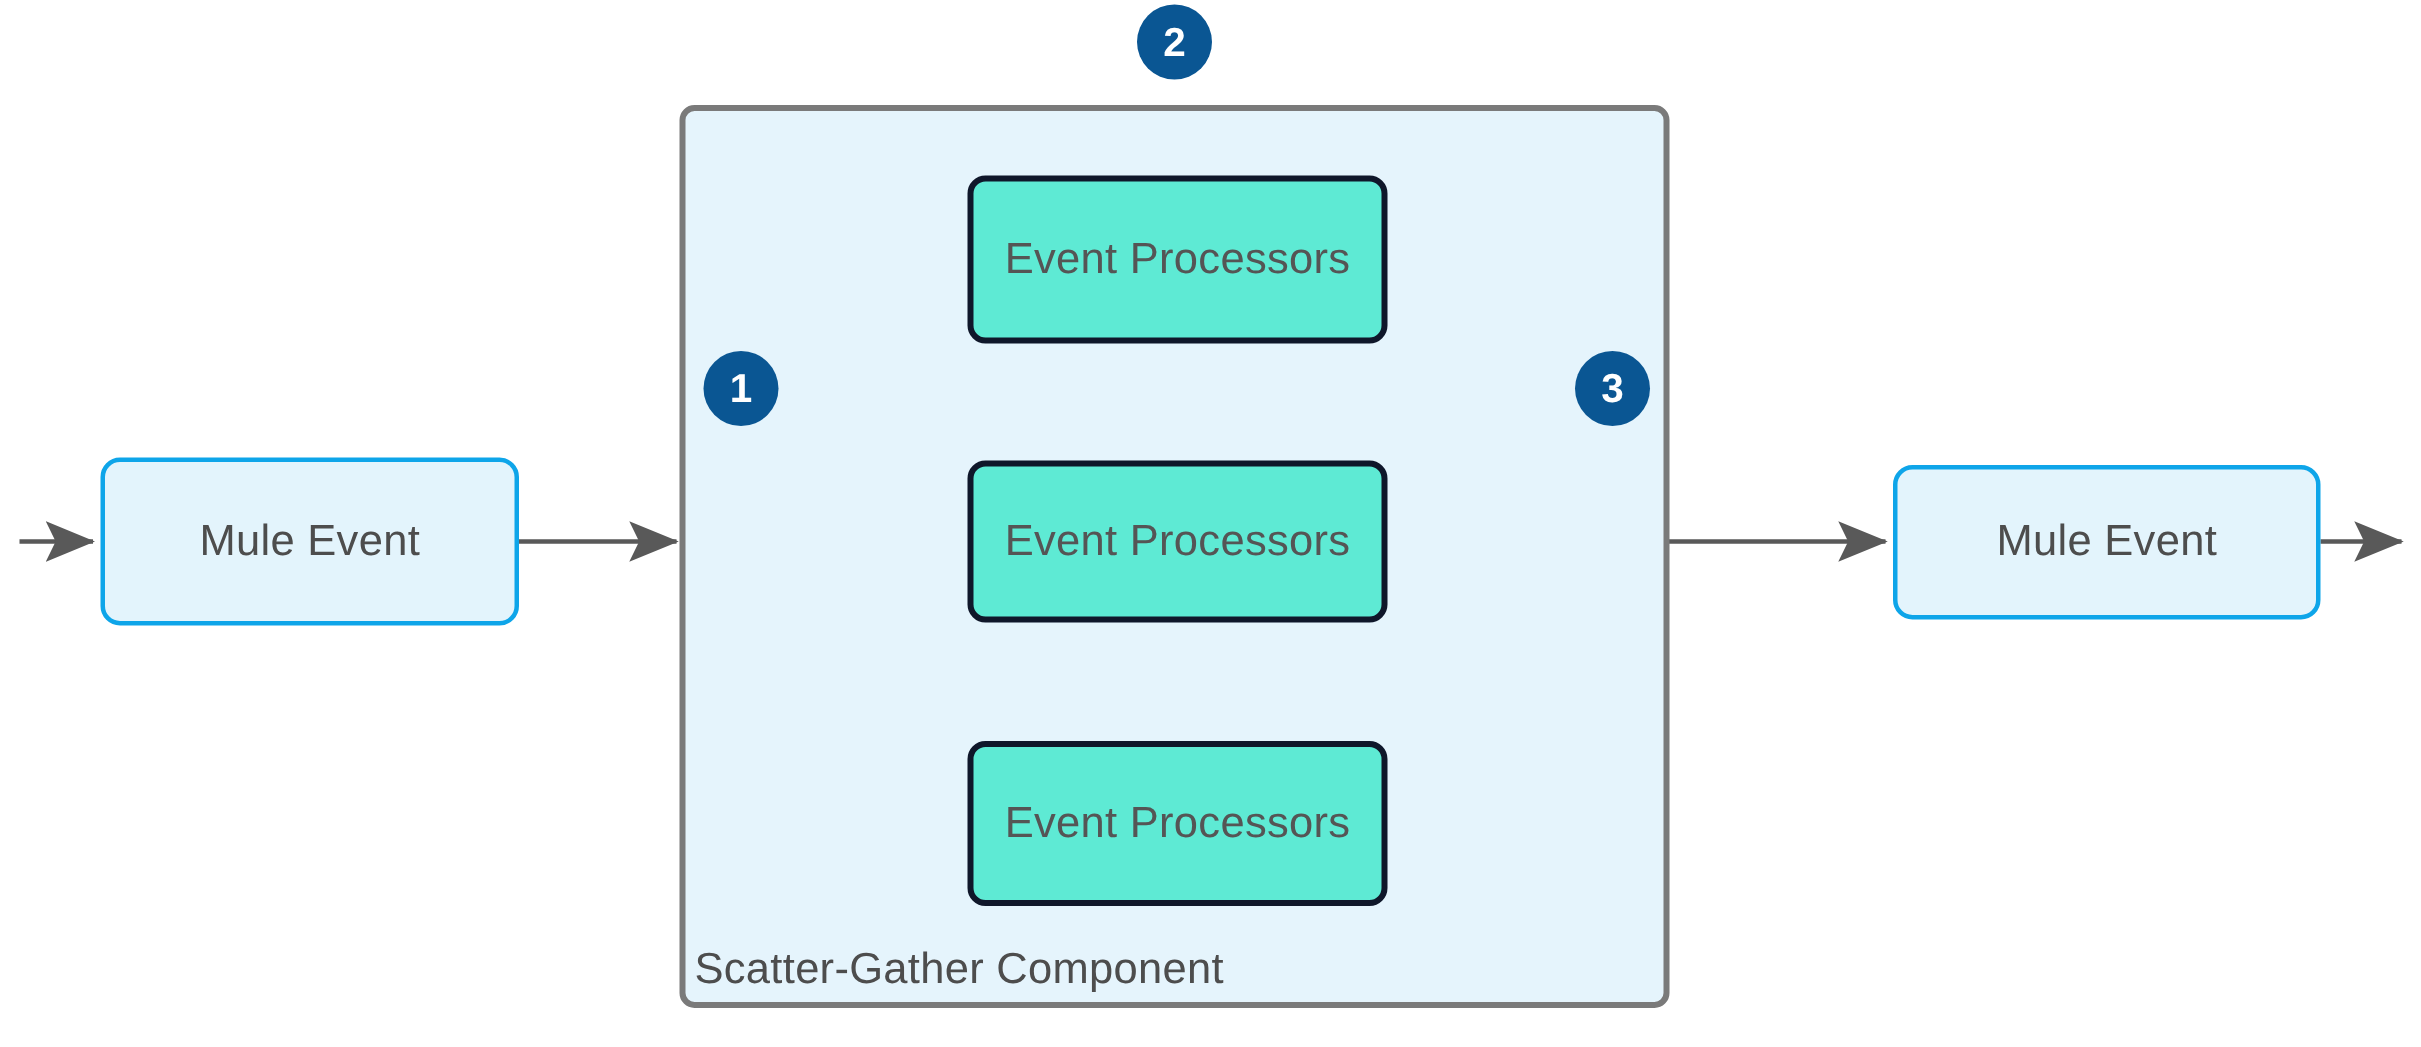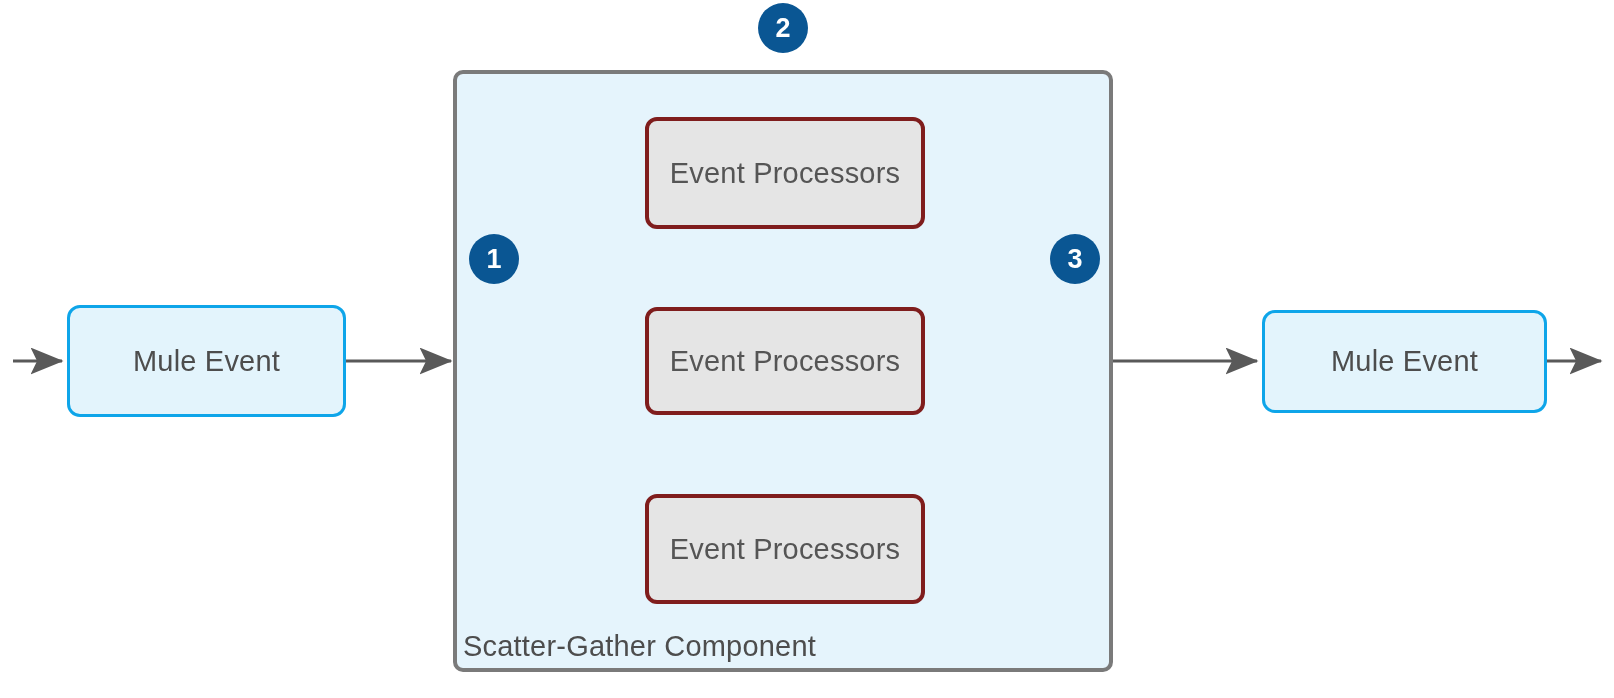--- a/index.html
+++ b/index.html
@@ -49,22 +49,22 @@
     border-radius: 10px;
   }
   .container-label {
     position: absolute;
     color: #4d4d4d;
     font-size: 29px;
     white-space: nowrap;
     letter-spacing: 0.2px;
   }
   .processor {
-    background: #e5e5e5;
-    border: 4px solid #7f1d1d;
+    background: #5eead4;
+    border: 4px solid #0f172a;
     border-radius: 12px;
     color: #555555;
     font-size: 29px;
     letter-spacing: 0.2px;
   }
   .badge {
     position: absolute;
     box-sizing: border-box;
     border-radius: 50%;
     background: #0a5693;

